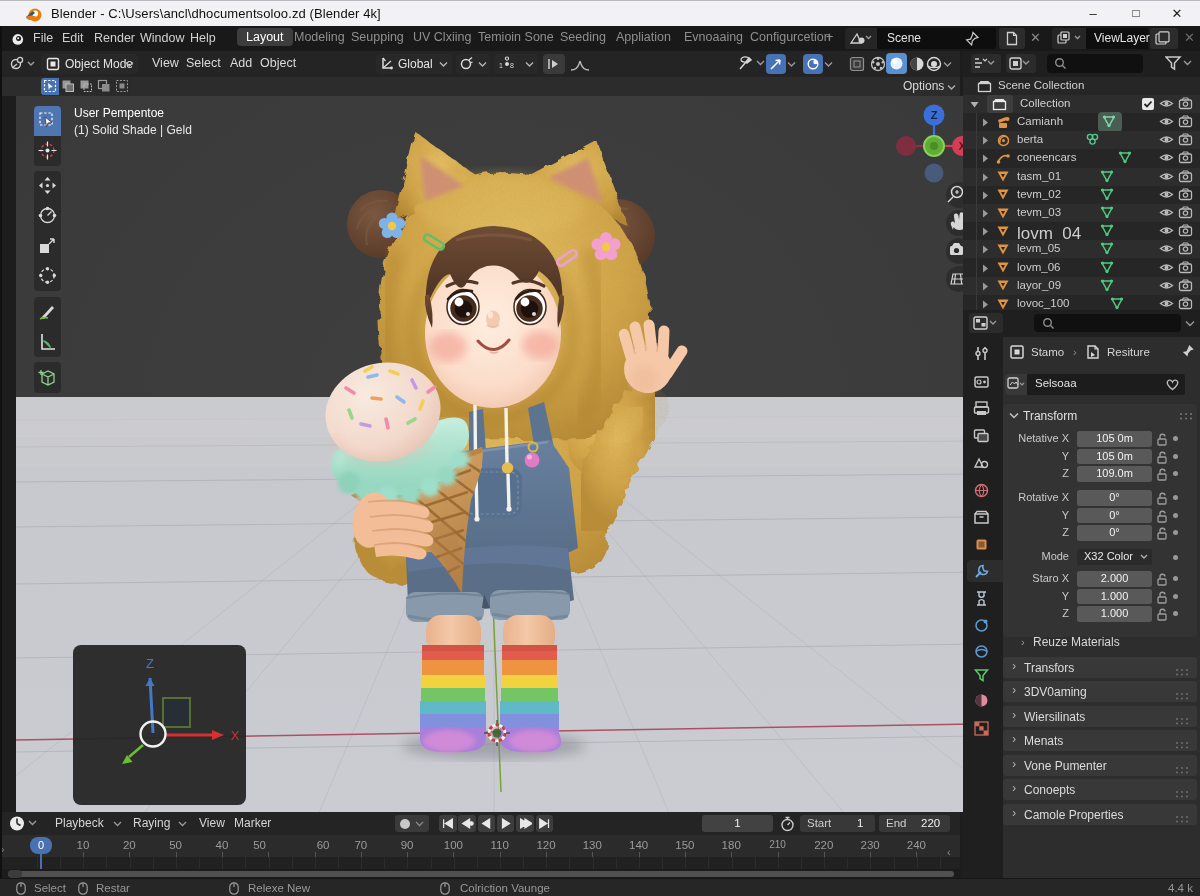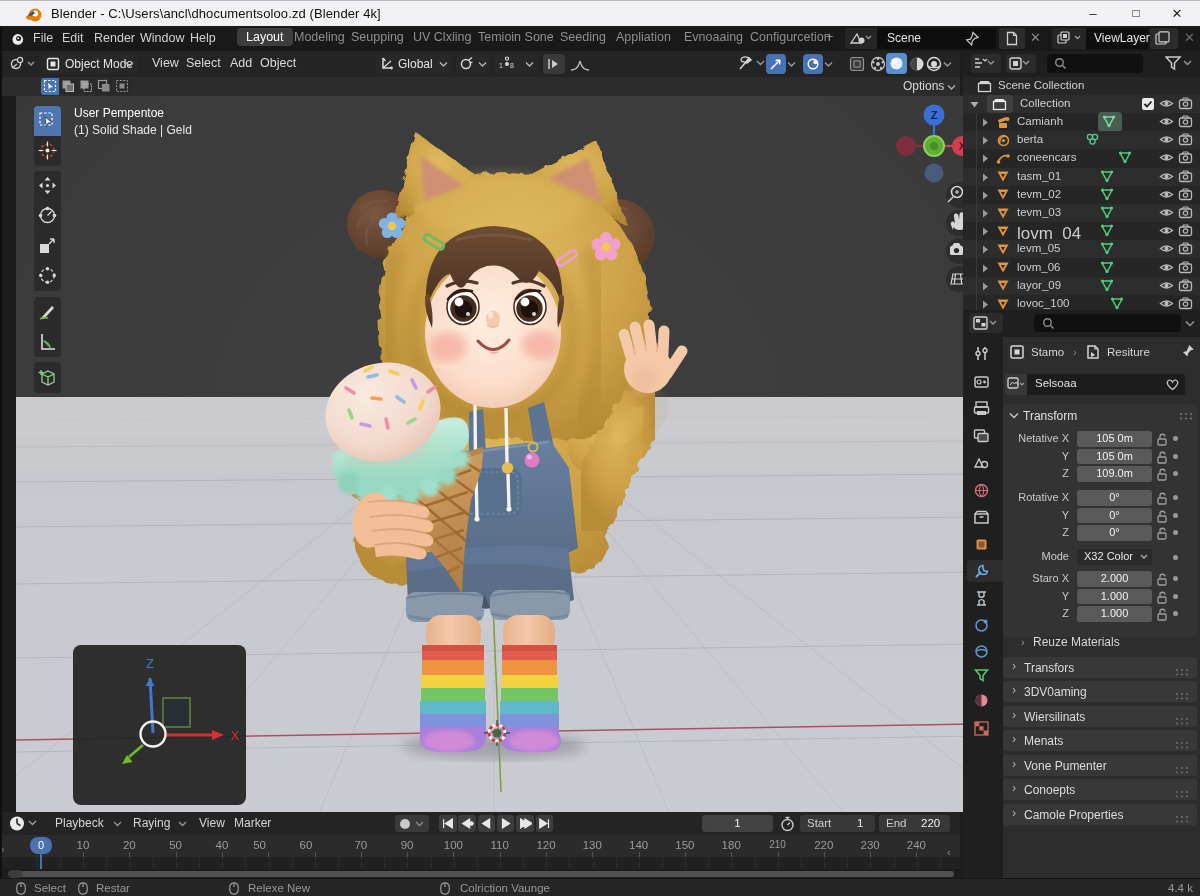--- a/index.html
+++ b/index.html
@@ -1477,21 +1477,21 @@
       <div class="abs" style="left:879px;top:3px;width:71px;height:17px;background:#383838;border-radius:3px">
         <span class="abs" style="left:7px;top:2px;font-size:11.5px;color:#cdcdcd">End</span>
         <span class="abs" style="left:42px;top:2px;font-size:11.5px;color:#f0f0f0">220</span>
       </div>
       <div class="abs" style="left:0;top:23px;width:960px;height:22px;background:#2b2b2b"></div>
       <span class="abs" style="left:68px;top:27px;width:30px;text-align:center;font-size:11.5px;color:#9b9b9b">10</span>
       <span class="abs" style="left:114.30000000000001px;top:27px;width:30px;text-align:center;font-size:11.5px;color:#9b9b9b">20</span>
       <span class="abs" style="left:160.6px;top:27px;width:30px;text-align:center;font-size:11.5px;color:#9b9b9b">50</span>
       <span class="abs" style="left:206.89999999999998px;top:27px;width:30px;text-align:center;font-size:11.5px;color:#9b9b9b">40</span>
       <span class="abs" style="left:253.2px;top:27px;width:30px;font-size:11.5px;color:#9b9b9b">50</span>
-      <span class="abs" style="left:299.5px;top:27px;width:30px;text-align:left;font-size:11.5px;color:#9b9b9b">60</span>
+      <span class="abs" style="left:299.5px;top:27px;width:30px;text-align:right;font-size:11.5px;color:#9b9b9b">60</span>
       <span class="abs" style="left:345.79999999999995px;top:27px;width:30px;text-align:center;font-size:11.5px;color:#9b9b9b">70</span>
       <span class="abs" style="left:392.09999999999997px;top:27px;width:30px;text-align:center;font-size:11.5px;color:#9b9b9b">90</span>
       <span class="abs" style="left:438.4px;top:27px;width:30px;text-align:center;font-size:11.5px;color:#9b9b9b">100</span>
       <span class="abs" style="left:484.7px;top:27px;width:30px;text-align:center;font-size:11.5px;color:#9b9b9b">110</span>
       <span class="abs" style="left:531px;top:27px;width:30px;text-align:center;font-size:11.5px;color:#9b9b9b">120</span>
       <span class="abs" style="left:577.3px;top:27px;width:30px;text-align:center;font-size:11.5px;color:#9b9b9b">130</span>
       <span class="abs" style="left:623.5999999999999px;top:27px;width:30px;text-align:center;font-size:11.5px;color:#9b9b9b">140</span>
       <span class="abs" style="left:669.9px;top:27px;width:30px;text-align:center;font-size:11.5px;color:#9b9b9b">150</span>
       <span class="abs" style="left:716.1999999999999px;top:27px;width:30px;text-align:center;font-size:11.5px;color:#9b9b9b">180</span>
       <span class="abs" style="left:762.5px;top:27px;width:30px;text-align:center;font-size:10px;color:#9b9b9b">210</span>

